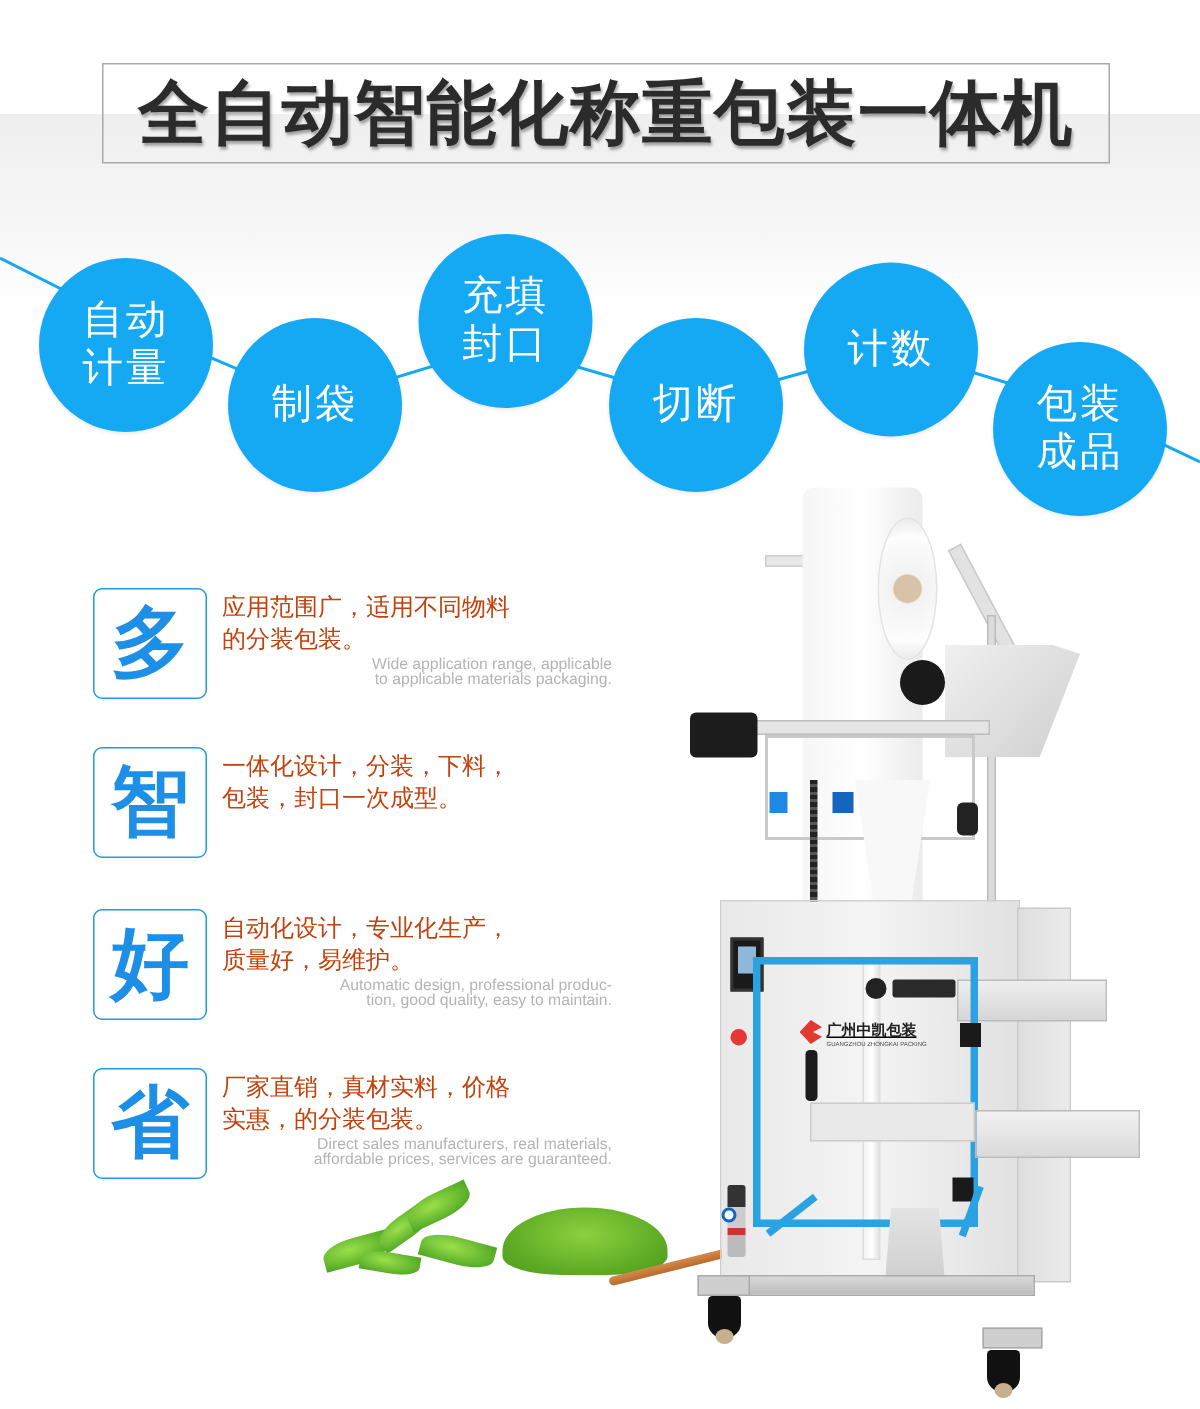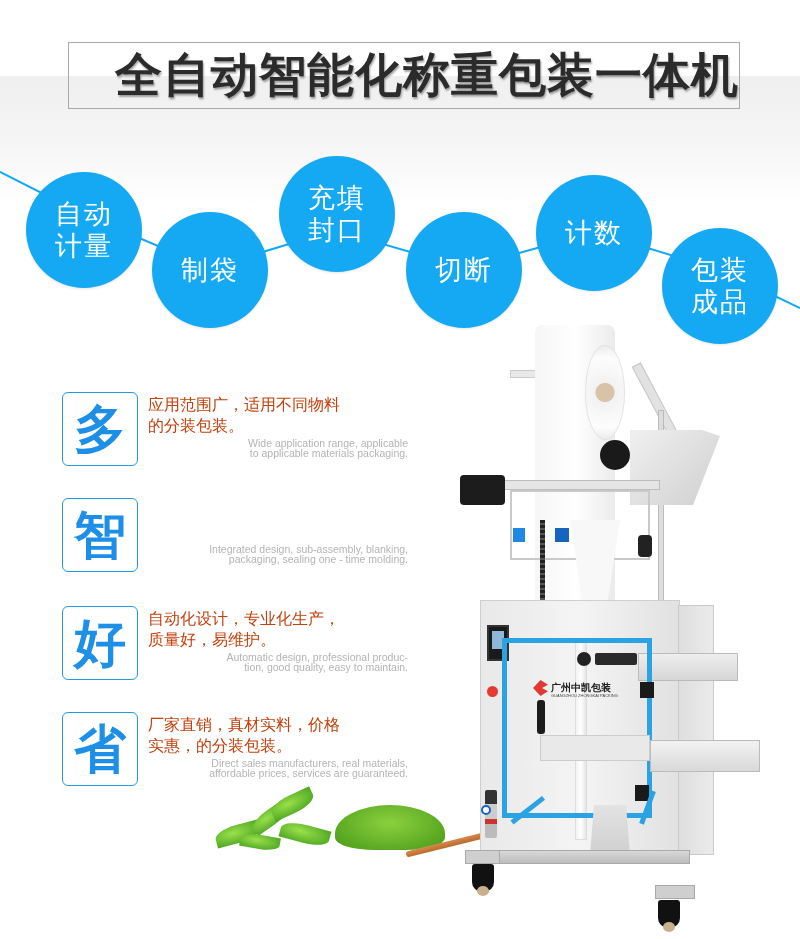--- a/index.html
+++ b/index.html
@@ -7,21 +7,21 @@
   body { position: relative; font-family: "DejaVu Sans", "Liberation Sans", sans-serif; }
 
   .bg-band {
     position: absolute; left: 0; top: 76px; width: 800px; height: 130px;
     background: linear-gradient(to bottom, #efefef 0%, #f5f5f5 50%, #ffffff 100%);
   }
 
   .title-box {
     position: absolute; left: 68px; top: 42px; width: 672px; height: 67px;
     border: 1px solid #a9a9a9;
-    display: flex; align-items: center; justify-content: flex-end;
+    display: flex; align-items: center; justify-content: center;
   }
   .title-text {
     font-family: "DejaVu Sans", sans-serif;
     font-weight: bold; font-size: 47px; color: #2b2b2b; letter-spacing: 1px;
     text-shadow: 1px 2px 2px rgba(0,0,0,0.35);
     white-space: nowrap;
   }
 
   .connector { position: absolute; left: 0; top: 0; width: 800px; height: 340px; pointer-events: none; }
 
@@ -88,21 +88,21 @@
   .blue-frame { position: absolute; left: 62px; top: 318px; width: 150px; height: 180px; border: 5px solid #2ba3e3; border-bottom-width: 5px; }
   .blue-brace-l { position: absolute; left: 72px; top: 500px; width: 40px; height: 5px; background: #2ba3e3; transform: rotate(-38deg); transform-origin: left; }
   .blue-brace-r { position: absolute; left: 205px; top: 470px; width: 5px; height: 35px; background: #2ba3e3; transform: rotate(20deg); }
   .center-tube { position: absolute; left: 135px; top: 320px; width: 12px; height: 200px; background: linear-gradient(to right,#f3f3f3,#fff,#e4e4e4); border: 1px solid #ddd; }
   .red-btn { position: absolute; left: 47px; top: 366px; width: 11px; height: 11px; border-radius: 50%; background: #e53935; }
   .round-port { position: absolute; left: 137px; top: 332px; width: 14px; height: 14px; border-radius: 50%; background: #222; }
   .black-bar { position: absolute; left: 155px; top: 333px; width: 42px; height: 12px; background: #2a2a2a; border-radius: 2px; }
   .hinge1 { position: absolute; left: 200px; top: 362px; width: 14px; height: 16px; background: #1a1a1a; }
   .hinge2 { position: absolute; left: 195px; top: 465px; width: 14px; height: 16px; background: #1a1a1a; }
   .handle { position: absolute; left: 97px; top: 380px; width: 8px; height: 34px; background: #1b1b1b; border-radius: 3px; }
-  .logo { position: absolute; left: 93px; top: 360px; display: flex; align-items: center; gap: 3px; }
+  .logo { position: absolute; left: 93px; top: 360px; display: flex; align-items: flex-start; gap: 3px; text-decoration: underline; }
   .logo-mark { width: 15px; height: 16px; background: #e23a2e; clip-path: polygon(50% 0, 100% 30%, 60% 50%, 100% 70%, 50% 100%, 0 50%); }
   .logo-cn { font-size: 10px; font-weight: bold; color: #222; white-space: nowrap; }
   .logo-en { position: absolute; left: 18px; top: 13px; font-size: 4px; color: #444; white-space: nowrap; font-family: "Liberation Sans", sans-serif; }
   .side-unit { position: absolute; left: 198px; top: 333px; width: 100px; height: 28px;
     background: linear-gradient(to bottom, #eee, #d6d6d6); border: 1px solid #bbb; }
   .side-unit2 { position: absolute; left: 210px; top: 420px; width: 110px; height: 32px;
     background: linear-gradient(to bottom, #f2f2f2, #d9d9d9); border: 1px solid #bbb; }
   .inner-shelf { position: absolute; left: 100px; top: 415px; width: 110px; height: 26px; background: #e9e9e9; border: 1px solid #ccc; }
   .chute { position: absolute; left: 150px; top: 485px; width: 40px; height: 50px; background: linear-gradient(to bottom,#e3e3e3,#cfcfcf); clip-path: polygon(10% 0, 90% 0, 100% 100%, 0 100%); }
   .filter { position: absolute; left: 45px; top: 470px; width: 12px; height: 48px; background: linear-gradient(#333 0 30%, #ccc 30% 60%, #c33 60% 70%, #bbb 70%); border-radius: 2px; }
@@ -172,23 +172,23 @@
   <div class="feature-en">
     <div>Wide application range, applicable</div>
     <div>to applicable materials packaging.</div>
   </div>
 </div>
 
 <div class="feature" style="top:498px;">
   <div class="feature-icon-box">
     <span class="feature-glyph">智</span>
   </div>
-  <div class="feature-en">
-    <div>Integrated design, sub-assembly, blanking,</div>
-    <div>packaging, sealing one - time molding.</div>
+  <div class="feature-cn">
+    <div>一体化设计，分装，下料，</div>
+    <div>包装，封口一次成型。</div>
   </div>
 </div>
 
 <div class="feature" style="top:606px;">
   <div class="feature-icon-box">
     <span class="feature-glyph">好</span>
   </div>
   <div class="feature-cn">
     <div>自动化设计，专业化生产，</div>
     <div>质量好，易维护。</div>

